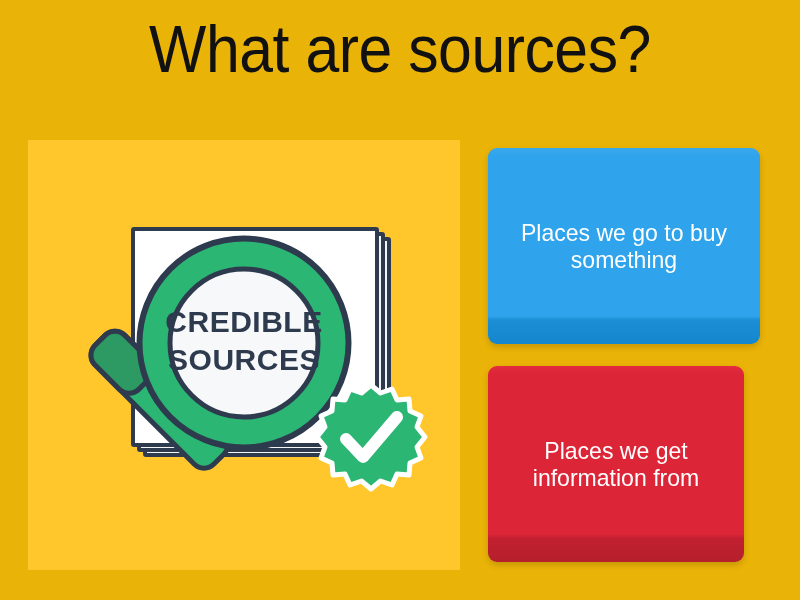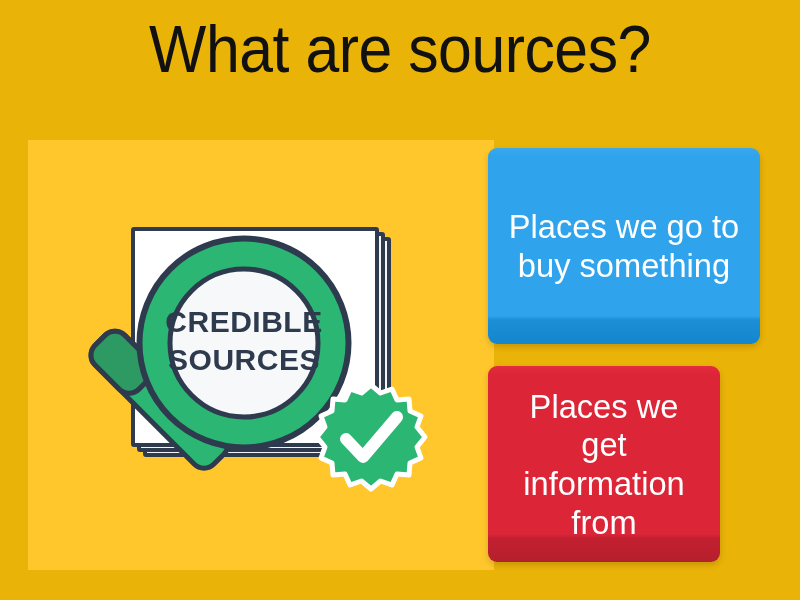--- a/index.html
+++ b/index.html
@@ -41,42 +41,41 @@
 
   
   #image-card {
     position: absolute;
     left: 28px;
     top: 140px;
     width: 432px;
     height: 430px;
     background: #FFC72C;
     overflow: hidden;
-    padding-left: 34px;
   }
 
   #illustration {
     position: absolute;
     left: 0;
     top: 0;
     width: 432px;
     height: 430px;
   }
 
   
   .answer-button {
     position: absolute;
     border-radius: 9px;
     box-sizing: border-box;
     display: flex;
     align-items: center;
     justify-content: center;
     text-align: center;
     color: #ffffff;
-    font-size: 34px;
+    font-size: 24px;
     line-height: 1.14;
     font-weight: 400;
     padding: 0 14px;
     cursor: pointer;
     user-select: none;
     box-shadow: 0 3px 6px rgba(0,0,0,0.16);
   }
   .answer-button .label {
     transform: scaleX(0.96);
     transform-origin: 50% 50%;
@@ -93,21 +92,21 @@
         #3aa9ee 0px,
         #2FA3EB 8px,
         #2FA3EB 168px,
         #1b8ed5 172px,
         #1486CE 196px);
   }
 
   #answer-1 {
     left: 488px;
     top: 366px;
-    width: 232px;
+    width: 256px;
     height: 196px;
     background: linear-gradient(
         to bottom,
         #e22c3f 0px,
         #DC2638 8px,
         #DC2638 168px,
         #c32030 172px,
         #B51F2C 196px);
   }
 </style>

